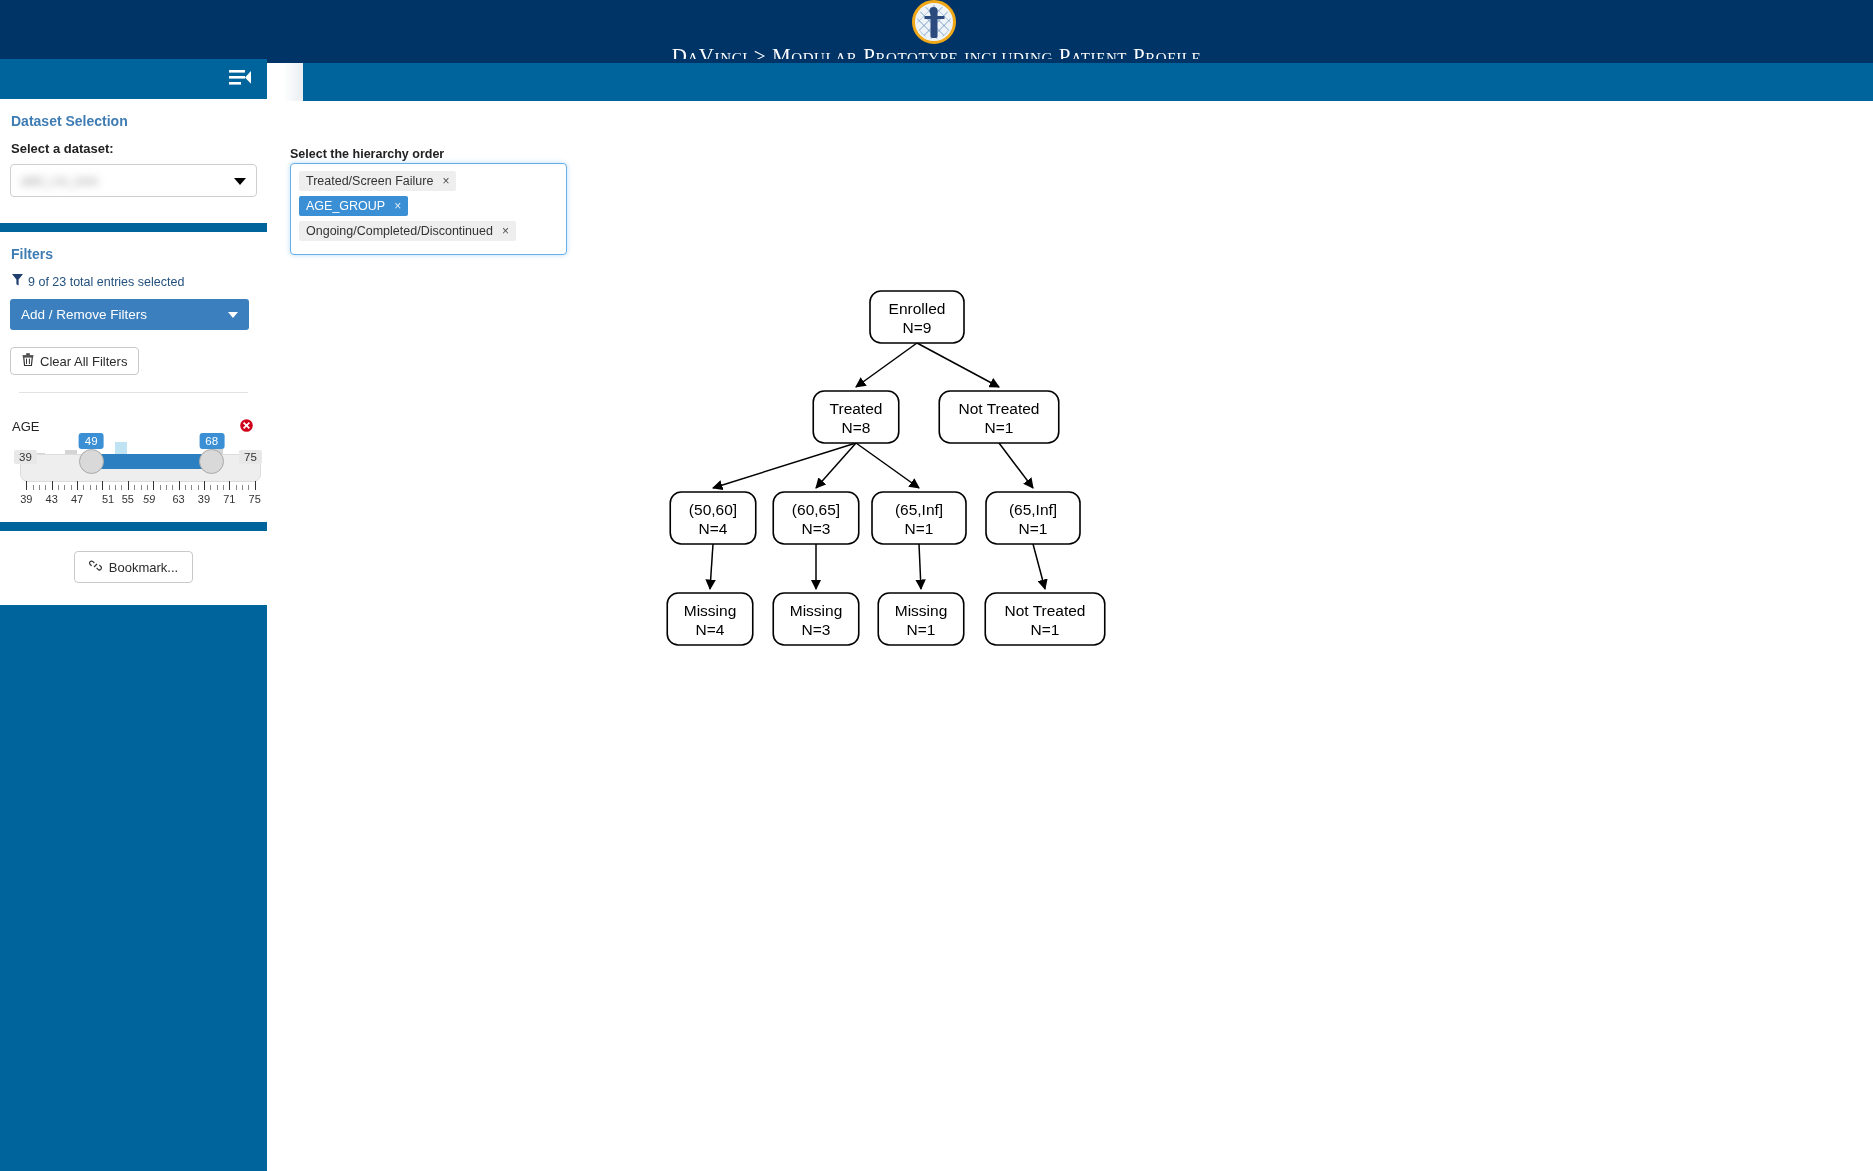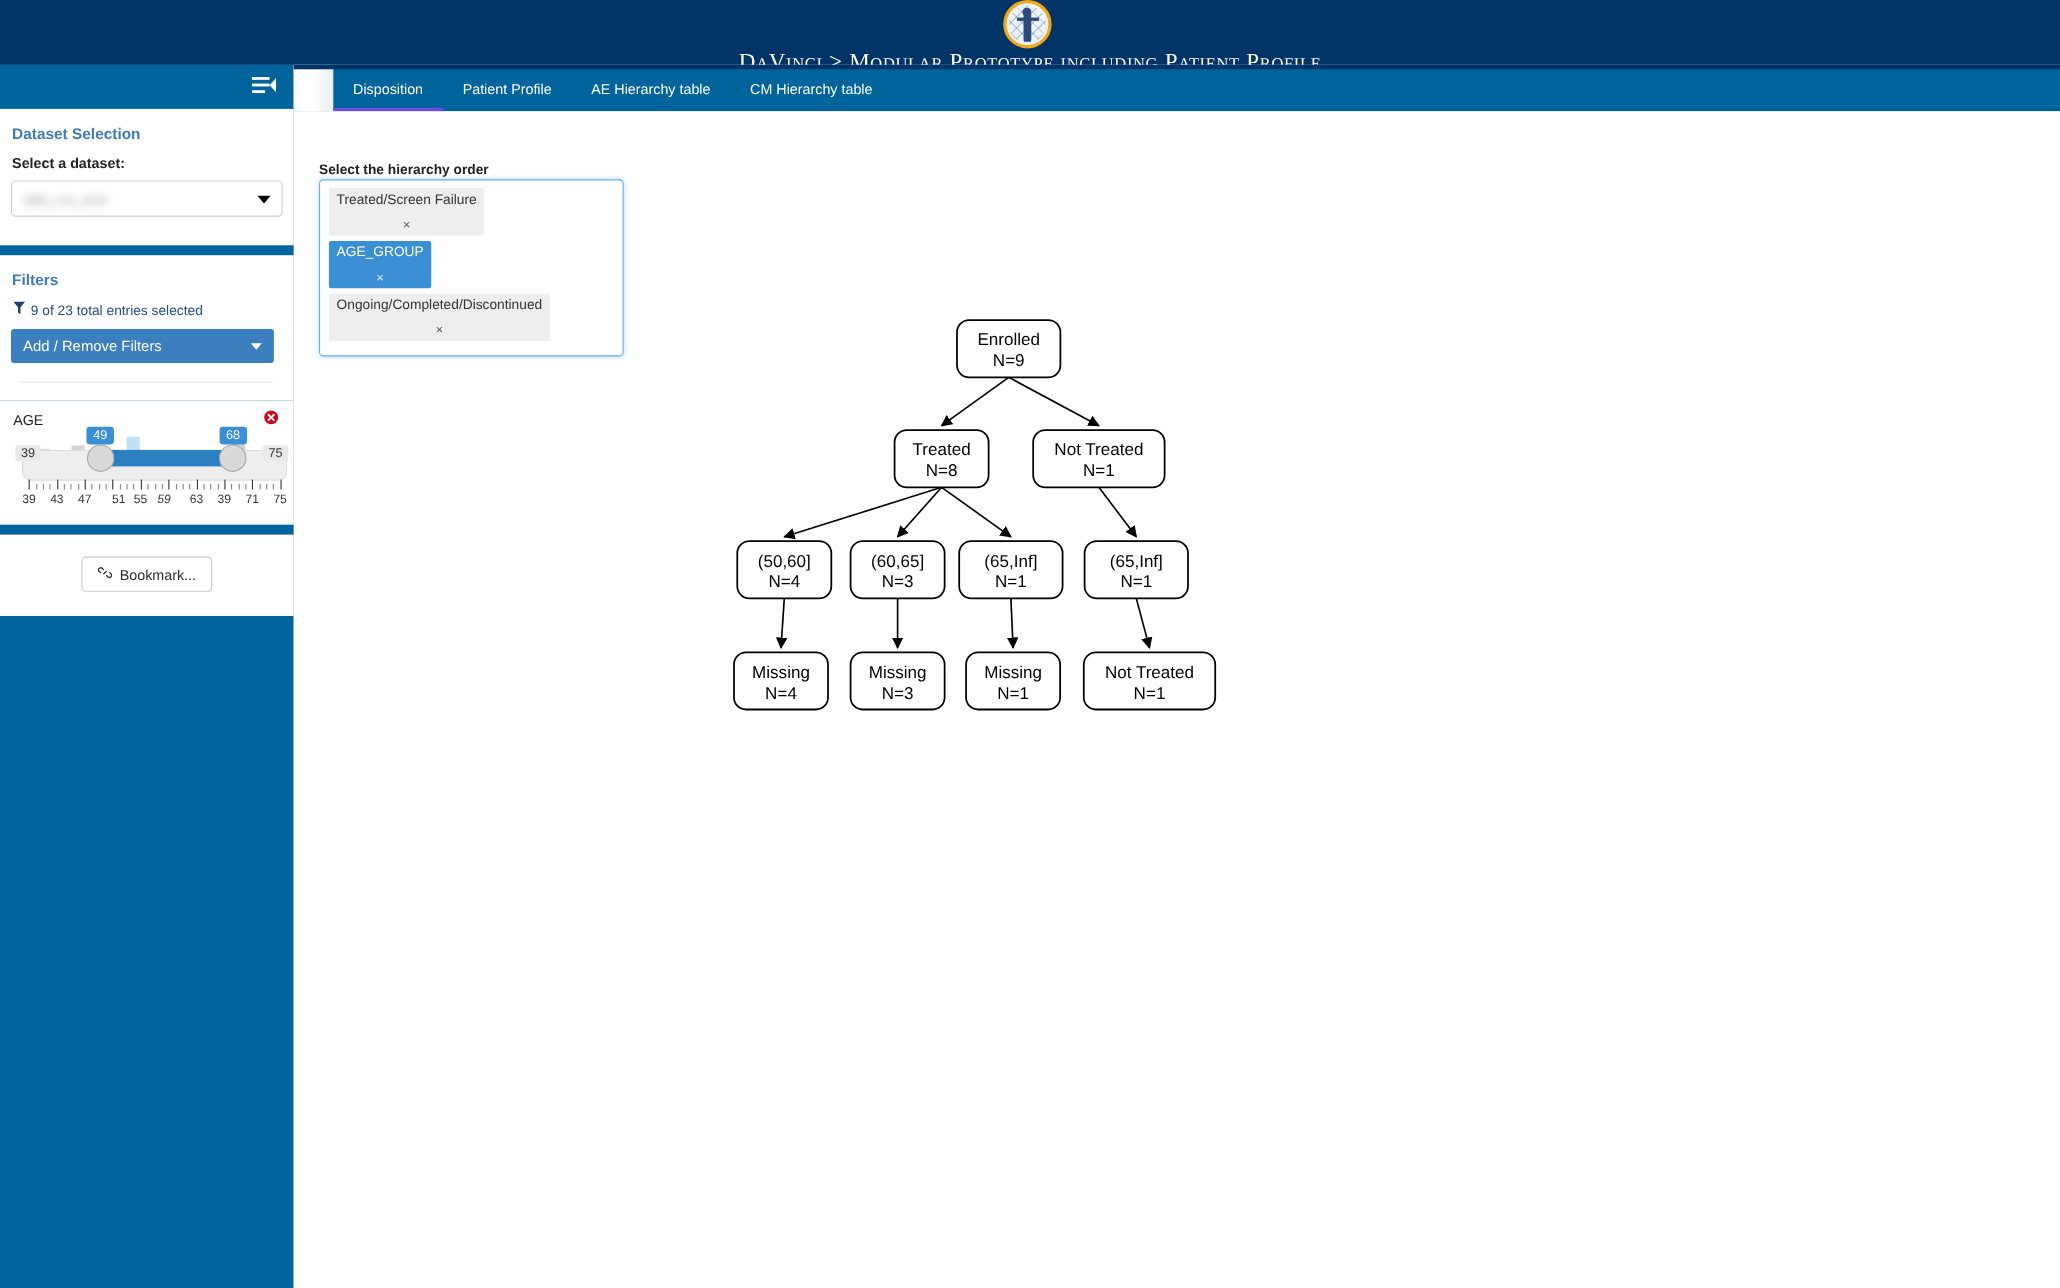--- a/index.html
+++ b/index.html
@@ -217,21 +217,21 @@
   }
   #tag-box {
     position: absolute; left: 23px; top: 62px; width: 277px;
     border: 1px solid #66afe9; border-radius: 4px; background: #fff;
     padding: 7px 8px 8px 8px;
     box-shadow: 0 0 5px rgba(102,175,233,.45);
   }
   .tag {
     display: inline-flex; align-items: center; gap: 9px;
     border-radius: 2px; font-size: 12.5px; padding: 3px 7px;
-    margin-bottom: 5px; cursor: pointer; flex-direction: column;
+    margin-bottom: 5px; cursor: pointer;
   }
   .tag.grey { background: #eeeeee; color: #333; }
   .tag.blue { background: #3b8fd4; color: #ffffff; }
   .tag .x { font-size: 12px; opacity: .85; }
   .tag-row { display: block; }
 
   #tree-wrap { position: absolute; left: 0; top: 160px; width: 1606px; height: 420px; }
   svg#tree { display: block; }
   .node-rect { fill: #ffffff; stroke: #000000; stroke-width: 1.6; }
   .node-text { font-family: "Liberation Sans", sans-serif; font-size: 15.5px; fill: #000; text-anchor: middle; }
@@ -285,20 +285,34 @@
         <svg width="11" height="12" viewBox="0 0 11 12">
             <path d="M0 0 H11 L6.6 5.4 V11.6 L4.4 10.2 V5.4 Z" fill="#1f3f6e"></path>
           </svg>
       </span>
       <span>9 of 23 total entries selected</span>
     </div>
     <button id="btn-add-remove-filters">
       <span>Add / Remove Filters</span>
       <span class="caret"></span>
     </button>
+    <div>
+      <button id="btn-clear-all-filters">
+        <span>
+          <svg width="12" height="13" viewBox="0 0 12 13">
+            <rect x="0.6" y="2.2" width="10.8" height="1.5" fill="#333"></rect>
+            <rect x="4.2" y="0.3" width="3.6" height="1.6" fill="#333"></rect>
+            <path d="M1.7 4 H10.3 L9.4 12.7 H2.6 Z" fill="none" stroke="#333" stroke-width="1.2"></path>
+            <rect x="4" y="5.6" width="1" height="5.4" fill="#333"></rect>
+            <rect x="6.9" y="5.6" width="1" height="5.4" fill="#333"></rect>
+          </svg>
+        </span>
+        <span>Clear All Filters</span>
+      </button>
+    </div>
     <div class="hr-line"></div>
   </div>
 
   <div class="panel" id="age-filter">
     <div id="age-label">AGE</div>
     <div id="age-reset-icon">
       <svg width="13" height="13" viewBox="0 0 13 13">
         <circle cx="6.5" cy="6.5" r="6.3" fill="#d0021b"></circle>
         <path d="M3.6 3.6 L9.4 9.4 M9.4 3.6 L3.6 9.4" stroke="#fff" stroke-width="1.7"></path>
       </svg>
@@ -393,34 +407,20 @@
       </span>
       <span>Bookmark...</span>
     </button>
   </div>
 </div>
 
 <div id="main">
   <div id="tabbar">
     <div id="tabbar-topline"></div>
     <div id="tab-gutter"></div>
-    <div id="tabs-host" style="display:flex;align-items:flex-end;">
-        <div class="tab active" style="--u: #6c4ddb;">
-          <span>Disposition</span>
-        </div>
-        <div class="tab">
-          <span>Patient Profile</span>
-        </div>
-        <div class="tab">
-          <span>AE Hierarchy table</span>
-        </div>
-        <div class="tab">
-          <span>CM Hierarchy table</span>
-        </div>
-      </div>
   </div>
 
   <div id="content">
     <div id="hierarchy-label">Select the hierarchy order</div>
     <div id="tag-box">
         <div class="tag-row"><span class="tag grey">
             <span>Treated/Screen Failure</span>
             <span class="x">×</span>
           </span></div>
         <div class="tag-row"><span class="tag blue">

